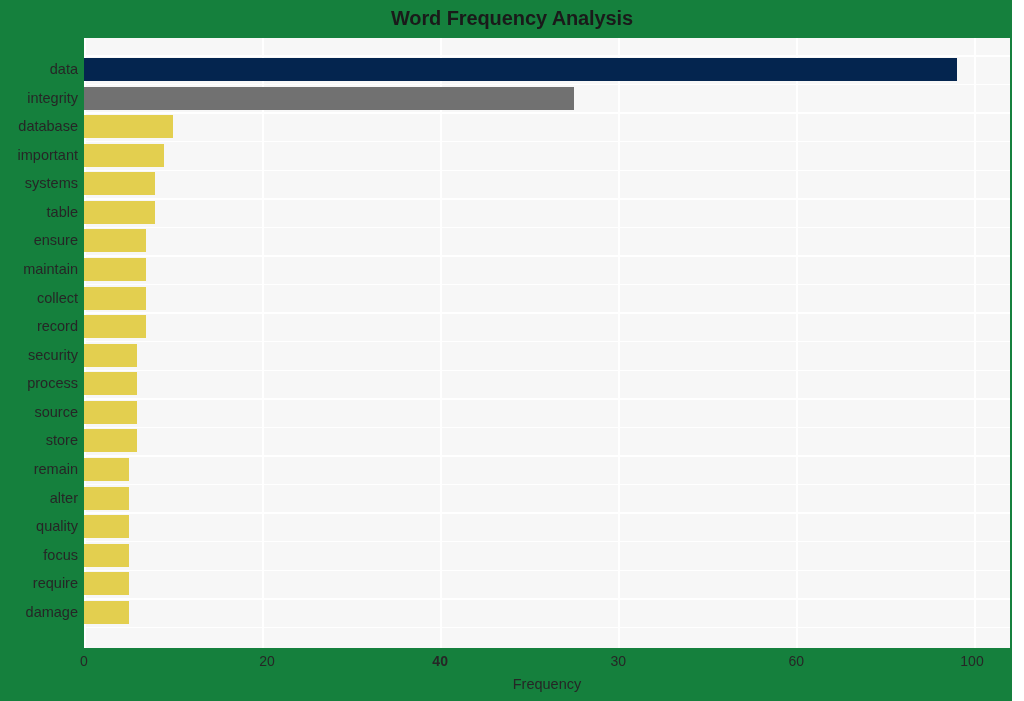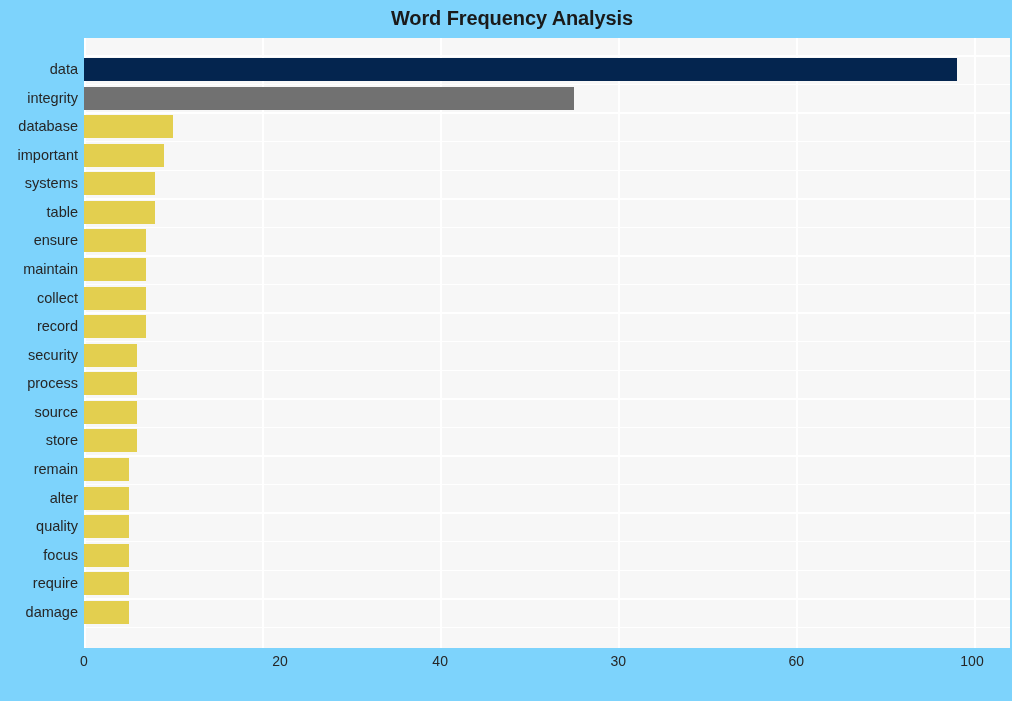--- a/index.html
+++ b/index.html
@@ -10,21 +10,21 @@
   body {
     width: 1024px;
     height: 701px;
     font-family: "Liberation Sans", sans-serif;
     overflow: hidden;
   }
   #figure {
     position: relative;
     width: 1012px;
     height: 701px;
-    background: #7dd3fc;
+    background: #15803d;
   }
   #chart-title {
     position: absolute;
     left: 0;
     top: 5px;
     width: 1024px;
     text-align: center;
     font-size: 20px;
     font-weight: bold;
     color: #1a1a1a;
@@ -193,21 +193,22 @@
       <div class="ytick" style="top: 420px;">remain</div>
       <div class="ytick" style="top: 448.571px;">alter</div>
       <div class="ytick" style="top: 477.143px;">quality</div>
       <div class="ytick" style="top: 505.714px;">focus</div>
       <div class="ytick" style="top: 534.286px;">require</div>
       <div class="ytick" style="top: 562.857px;">damage</div>
     </div>
 
   <div id="xtick-layer">
       <div class="xtick" style="left: 84px;">0</div>
-      <div class="xtick" style="left: 280px;">20</div>
-      <div class="xtick" style="left: 440.154px;">40</div>
+      <div class="xtick" style="left: 267px;">20</div>
+      <div class="xtick" style="left: 440.154px; font-weight: bold;">40</div>
       <div class="xtick" style="left: 618.231px;">30</div>
       <div class="xtick" style="left: 796.308px;">60</div>
       <div class="xtick" style="left: 972px;">100</div>
     </div>
 
+  <div id="xlabel">Frequency</div>
 
 </div>
 
 </body></html>

